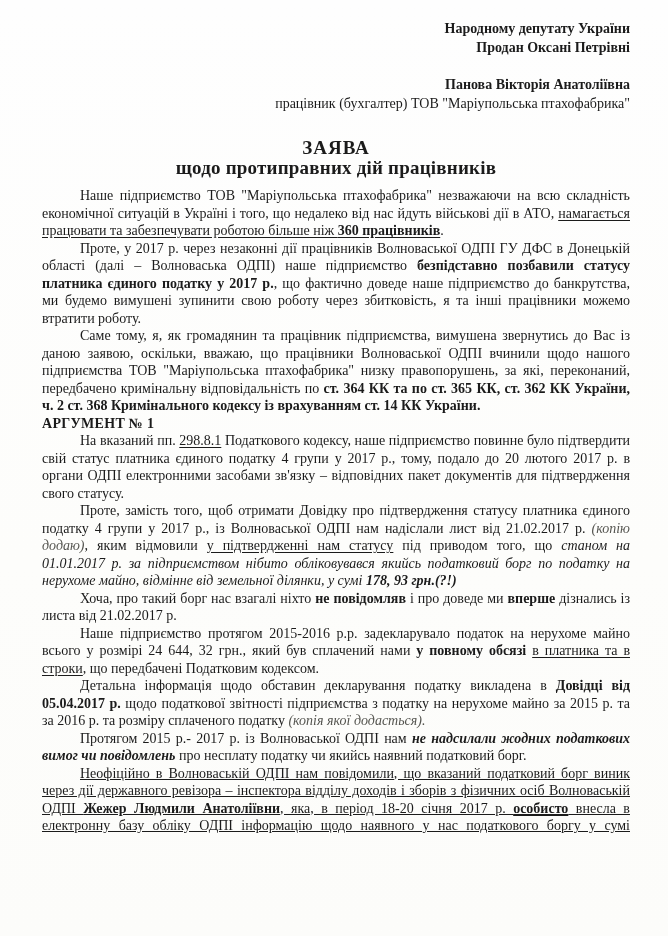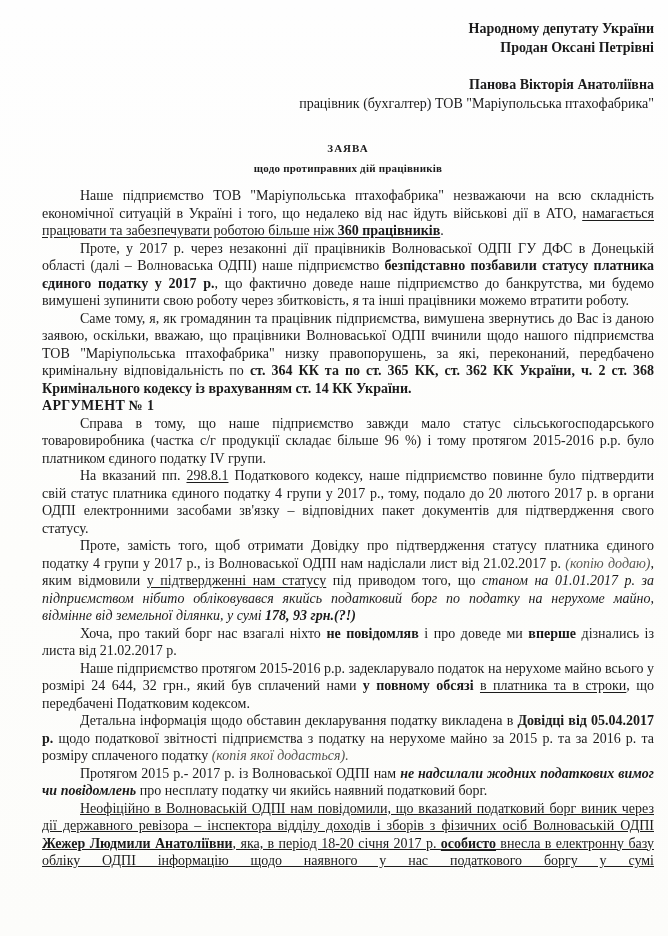--- a/index.html
+++ b/index.html
@@ -1,28 +1,28 @@
 <!DOCTYPE html>
 <html><head>
 <meta charset="utf-8">
 <style>
   html,body{margin:0;padding:0;}
   body{width:668px;height:936px;background:#f4f4f2;overflow:hidden;}
   .page{
     box-sizing:border-box;width:668px;height:936px;
-    padding:19px 14px 0 42px;
+    padding:19px 38px 0 42px;
     background:linear-gradient(180deg,#fefefe 0%,#fdfdfb 60%,#fcfcfa 100%);
     color:#1b1b1b;
     font-family:"Liberation Serif","DejaVu Serif",serif;
     font-size:14px;line-height:17.5px;
   }
   .header{text-align:right;font-size:14px;line-height:19px;}
   .hdr-line.bold{font-weight:700;}
   .hdr-gap{height:18px;}
-  .title-block{margin:25px 0 9px 0;text-align:center;font-weight:700;font-size:11px;line-height:20px;letter-spacing:.2px;}
+  .title-block{margin:25px 0 9px 0;text-align:center;font-weight:700;font-size:19px;line-height:20px;letter-spacing:.2px;}
   .title-line:first-child{letter-spacing:1px;}
   .doc-body p{margin:0;}
   .paragraph{text-align:justify;text-indent:38px;}
   .heading{text-align:left;font-weight:700;text-indent:0;letter-spacing:.3px;}
   .continued{text-align-last:justify;text-decoration:underline;}
   .bold{font-weight:700;}
   .underline{text-decoration:underline;text-underline-offset:2px;}
   .italic{font-style:italic;}
   .gray{color:#555550;}
 </style>
@@ -42,21 +42,20 @@
   <div class="title-block">
     <div class="title-line">ЗАЯВА</div>
     <div class="title-line">щодо протиправних дій працівників</div>
   </div>
 
   <div class="doc-body">
       <p class="paragraph"><span>Наше підприємство ТОВ "Маріупольська птахофабрика" незважаючи на всю складність економічної ситуацій в Україні і того, що недалеко від нас йдуть військові дії в АТО, </span><span class="underline">намагається працювати та забезпечувати роботою більше ніж </span><span class="bold underline">360 працівників</span><span>.</span></p>
       <p class="paragraph"><span>Проте, у 2017 р. через незаконні дії працівників Волноваської ОДПІ ГУ ДФС в Донецькій області (далі – Волноваська ОДПІ) наше підприємство </span><span class="bold">безпідставно позбавили статусу платника єдиного податку у 2017 р.</span><span>, що фактично доведе наше підприємство до банкрутства, ми будемо вимушені зупинити свою роботу через збитковість, я та інші працівники можемо втратити роботу.</span></p>
       <p class="paragraph"><span>Саме тому, я, як громадянин та працівник підприємства, вимушена звернутись до Вас із даною заявою, оскільки, вважаю, що працівники Волноваської ОДПІ вчинили щодо нашого підприємства ТОВ "Маріупольська птахофабрика" низку правопорушень, за які, переконаний, передбачено кримінальну відповідальність по </span><span class="bold">ст. 364 КК та по ст. 365 КК, ст. 362 КК України, ч. 2 ст. 368 Кримінального кодексу із врахуванням ст. 14 КК України.</span></p>
       <p class="heading"><span>АРГУМЕНТ № 1</span></p>
-      <p class="paragraph"><span>Справа в тому, що наше підприємство завжди мало статус сільськогосподарського товаровиробника (частка с/г продукції складає більше 96 %) і тому протягом 2015-2016 р.р. було платником єдиного податку IV групи.</span></p>
       <p class="paragraph"><span>На вказаний пп. </span><span class="underline">298.8.1</span><span> Податкового кодексу, наше підприємство повинне було підтвердити свій статус платника єдиного податку 4 групи у 2017 р., тому, подало до 20 лютого 2017 р. в органи ОДПІ електронними засобами зв'язку – відповідних пакет документів для підтвердження свого статусу.</span></p>
       <p class="paragraph"><span>Проте, замість того, щоб отримати Довідку про підтвердження статусу платника єдиного податку 4 групи у 2017 р., із Волноваської ОДПІ нам надіслали лист від 21.02.2017 р. </span><span class="italic gray">(копію додаю)</span><span>, яким відмовили </span><span class="underline">у підтвердженні нам статусу</span><span> під приводом того, що </span><span class="italic">станом на 01.01.2017 р. за підприємством нібито обліковувався якийсь податковий борг по податку на нерухоме майно, відмінне від земельної ділянки, у сумі </span><span class="bold italic">178, 93 грн.(?!)</span></p>
       <p class="paragraph"><span>Хоча, про такий борг нас взагалі ніхто </span><span class="bold">не повідомляв</span><span> і про доведе ми </span><span class="bold">вперше</span><span> дізнались із листа від 21.02.2017 р.</span></p>
       <p class="paragraph"><span>Наше підприємство протягом 2015-2016 р.р. задекларувало податок на нерухоме майно всього у розмірі 24 644, 32 грн., який був сплачений нами </span><span class="bold">у повному обсязі</span><span> </span><span class="underline">в платника та в строки</span><span>, що передбачені Податковим кодексом.</span></p>
       <p class="paragraph"><span>Детальна інформація щодо обставин декларування податку викладена в </span><span class="bold">Довідці від 05.04.2017 р.</span><span> щодо податкової звітності підприємства з податку на нерухоме майно за 2015 р. та за 2016 р. та розміру сплаченого податку </span><span class="italic gray">(копія якої додасться).</span></p>
       <p class="paragraph"><span>Протягом 2015 р.- 2017 р. із Волноваської ОДПІ нам </span><span class="bold italic">не надсилали жодних податкових вимог чи повідомлень</span><span> про несплату податку чи якийсь наявний податковий борг.</span></p>
       <p class="paragraph continued"><span>Неофіційно в Волноваській ОДПІ нам повідомили, що вказаний податковий борг виник через дії державного ревізора – інспектора відділу доходів і зборів з фізичних осіб Волноваській ОДПІ </span><span class="bold">Жежер Людмили Анатоліївни</span><span>, яка, в період 18-20 січня 2017 р. </span><span class="bold underline">особисто</span><span> внесла в електронну базу обліку ОДПІ інформацію щодо наявного у нас податкового боргу у сумі</span></p>
     </div>
 
 </div>

